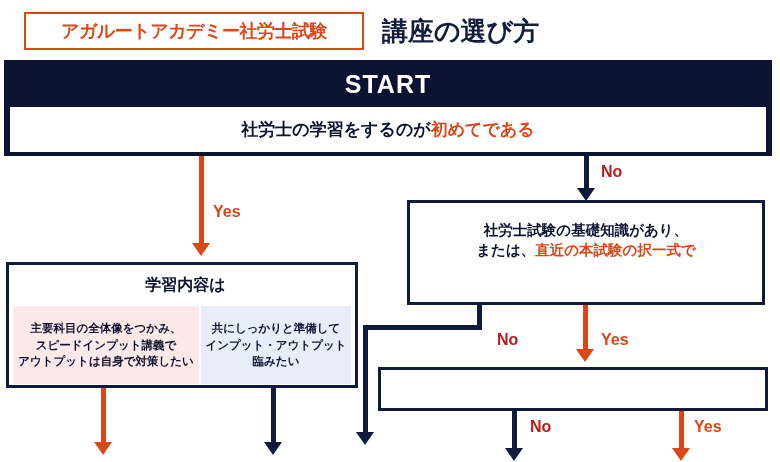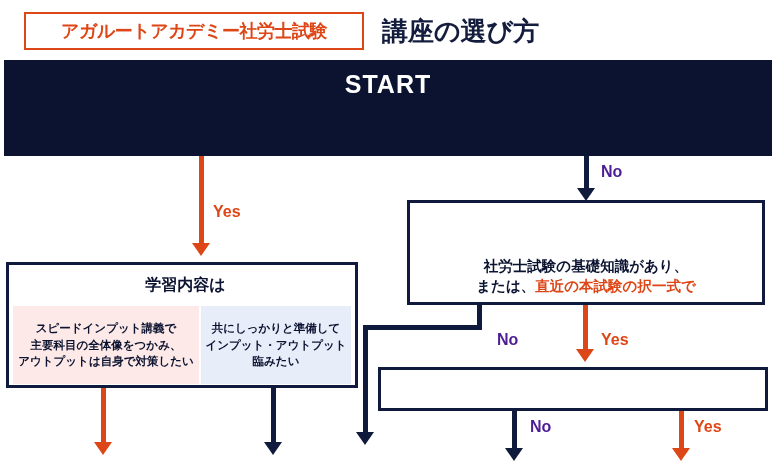--- a/index.html
+++ b/index.html
@@ -123,21 +123,20 @@
   }
   #box-knowledge-text {
     left: 407px; top: 203px;
     width: 358px; height: 75px;
     display: flex; flex-direction: column;
     align-items: center; justify-content: center;
     line-height: 1.36;
     font-size: 14.5px;
     font-weight: 700;
     text-align: center;
-    margin-top: 36px;
   }
 
   
   #box-time {
     left: 378px; top: 367px;
     width: 390px; height: 44px;
   }
   #box-time-text {
     left: 378px; top: 367px;
     width: 390px; height: 44px;
@@ -163,54 +162,57 @@
   .head-orange { border-top: 13px solid #dd4616; }
   .head-navy { border-top: 13px solid #101a3c; }
 
   .edge-label {
     position: absolute;
     font-size: 16px;
     font-weight: 700;
     white-space: nowrap;
   }
   .lbl-orange { color: #dd4616; }
-  .lbl-navy { color: #4c1d95; }
+  .lbl-navy { color: #b91c1c; }
 </style>
 </head>
 <body>
 
 <div id="stage">
 
   <div class="abs" id="header-badge">
     <span class="txt">アガルートアカデミー社労士試験</span>
   </div>
   <div class="abs" id="header-title">
     <span class="txt">講座の選び方</span>
   </div>
 
   <div class="abs" id="start-banner"></div>
   <div class="abs" id="start-label">
     <span class="txt">START</span>
   </div>
+  <div class="abs" id="start-question">
+    <span class="txt"><span>社労士の学習をするのが</span><span class="hl">初めてである</span></span>
+  </div>
 
   <div class="vline arrow-orange abs" style="left:199px; top:156px; width:5px; height:88px;"></div>
   <div class="arrowhead head-orange abs" style="left:192px; top:243px;"></div>
   <div class="edge-label lbl-orange" style="left:213px; top:203px;">Yes</div>
 
   <div class="vline arrow-navy abs" style="left:584px; top:156px; width:5px; height:33px;"></div>
   <div class="arrowhead head-navy abs" style="left:577px; top:188px;"></div>
   <div class="edge-label lbl-navy" style="left:601px; top:163px;">No</div>
 
   <div class="abs node-box" id="box-study"></div>
   <div class="abs node-title" id="box-study-title">
     <span class="txt">学習内容は</span>
   </div>
   <div class="abs study-panel" id="study-panel-left">
+    <span>主要科目の全体像をつかみ、</span>
     <span>スピードインプット講義で</span>
-    <span>主要科目の全体像をつかみ、</span>
     <span>アウトプットは自身で対策したい</span>
   </div>
   <div class="abs study-panel" id="study-panel-right">
     <span>共にしっかりと準備して</span>
     <span>インプット・アウトプット</span>
     <span>臨みたい</span>
   </div>
 
   <div class="abs node-box" id="box-knowledge"></div>
   <div class="abs" id="box-knowledge-text">

